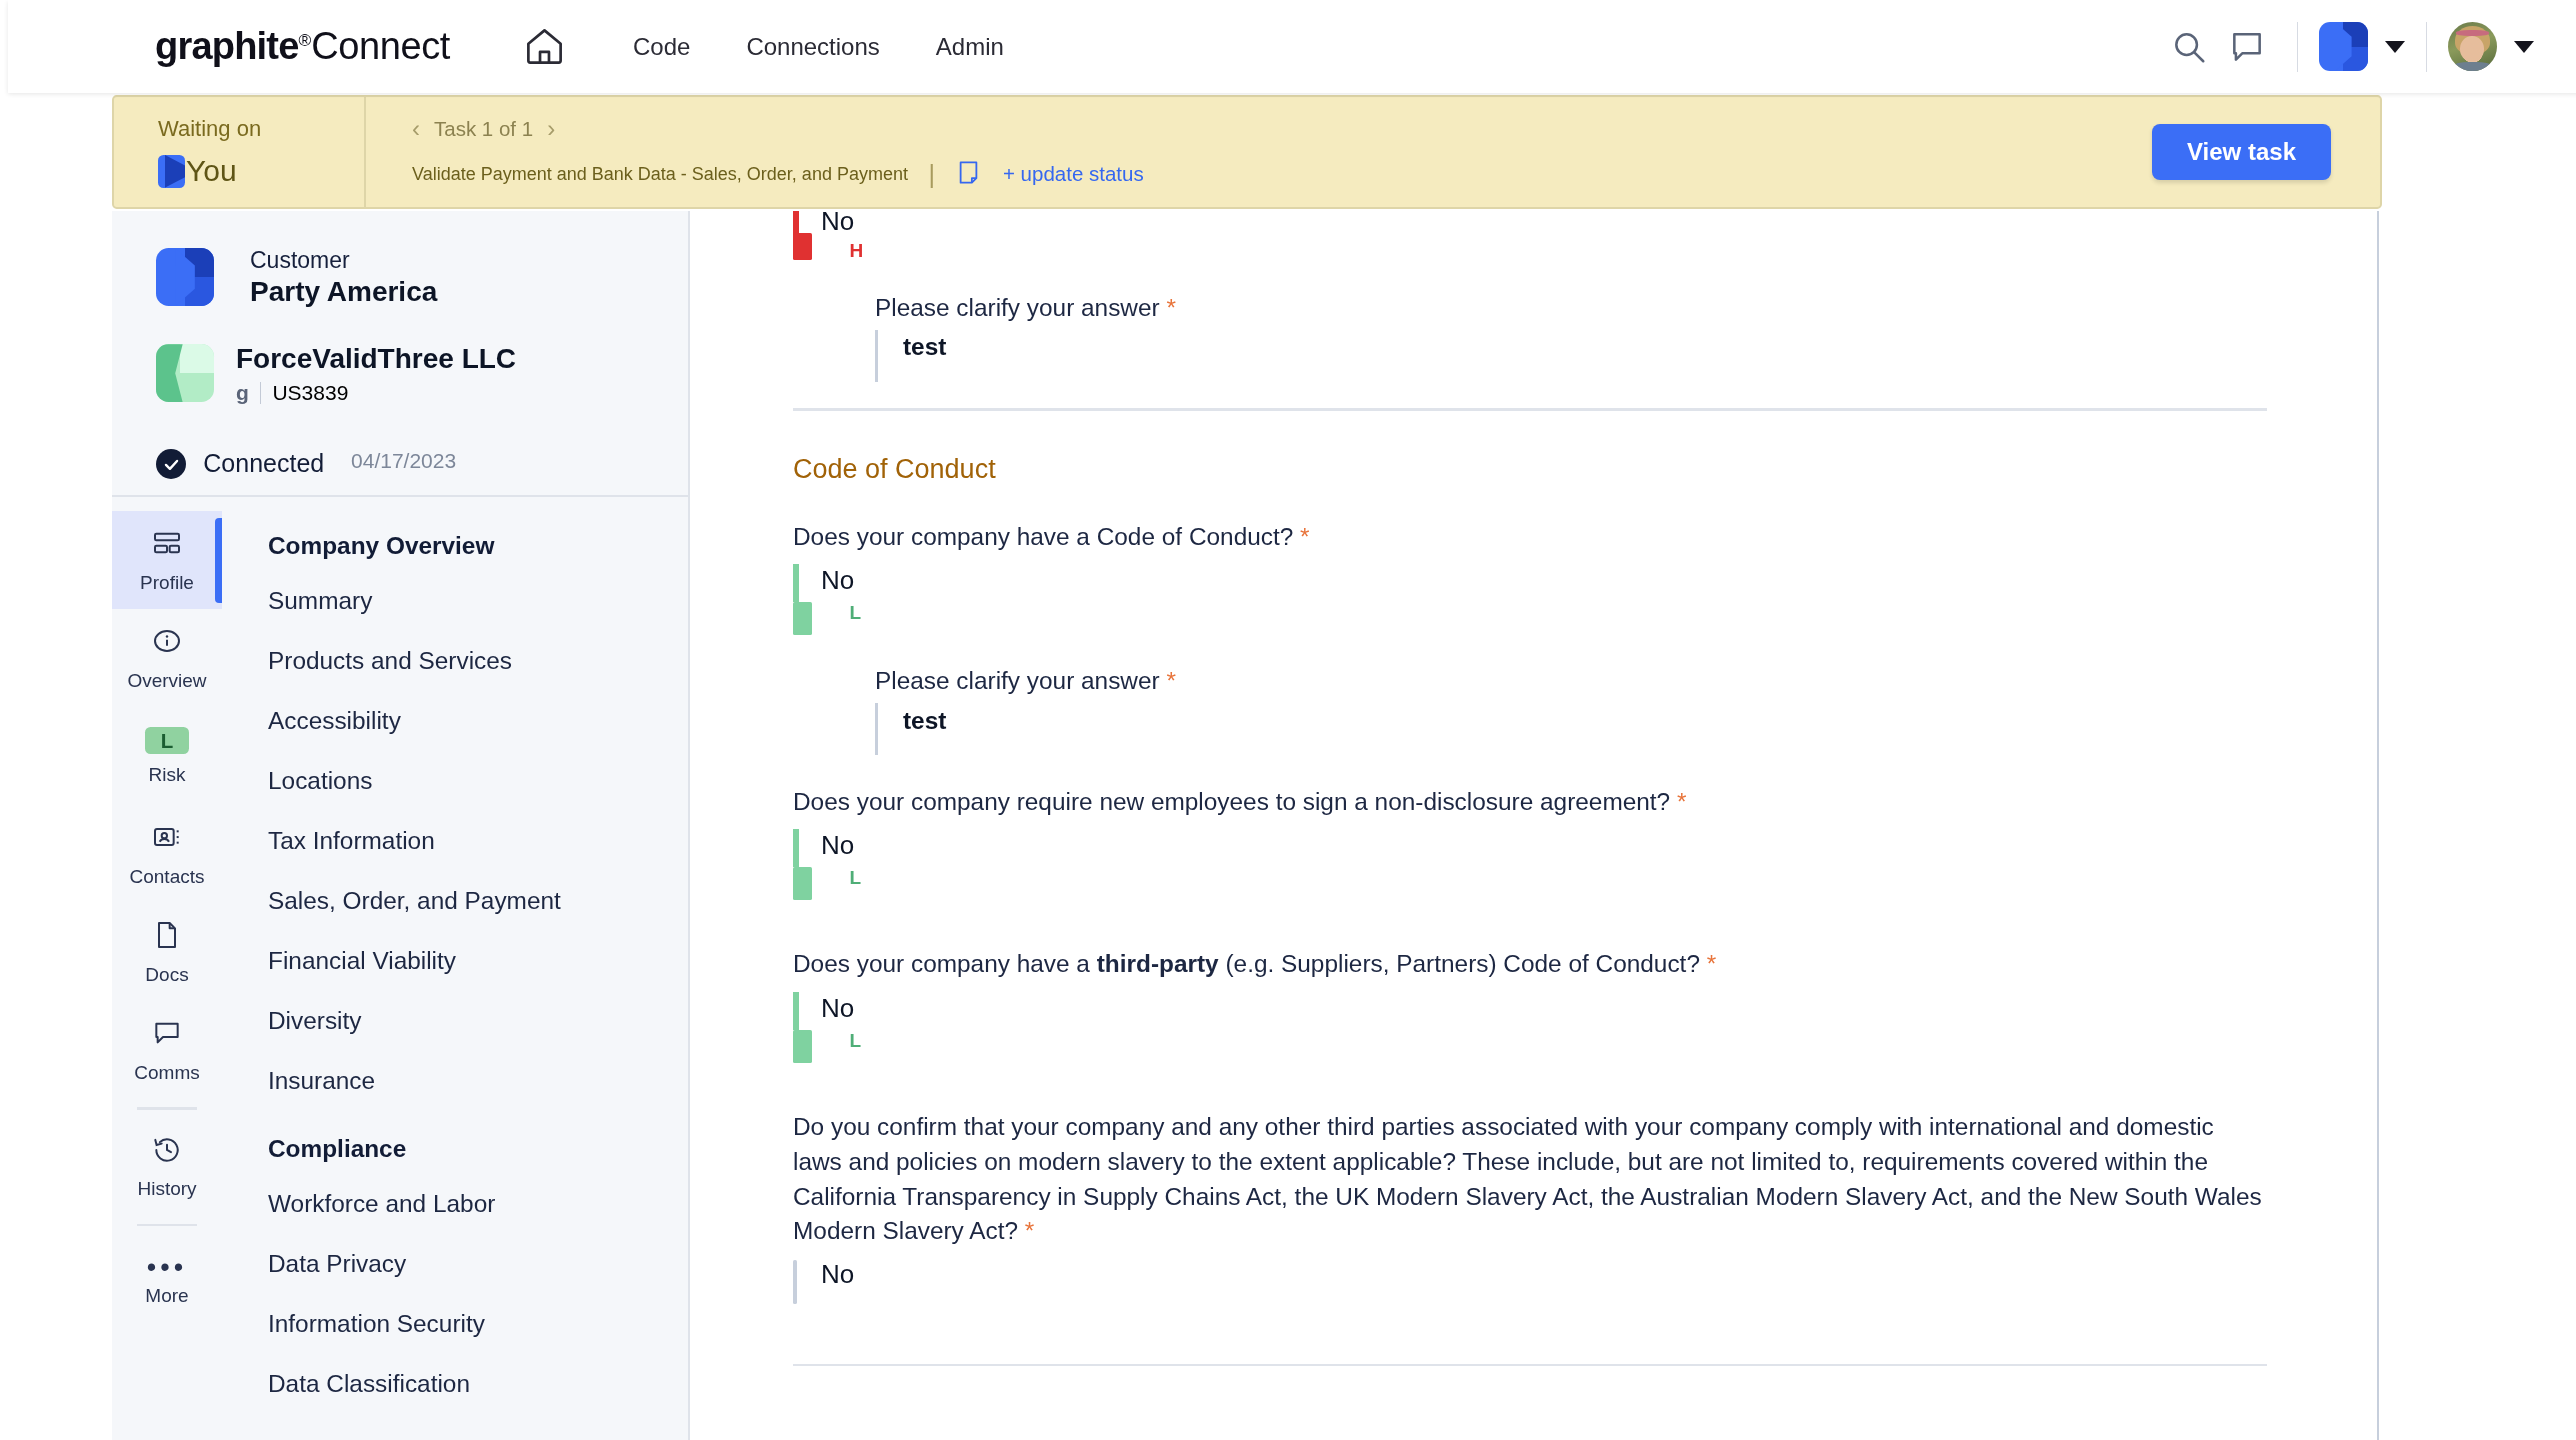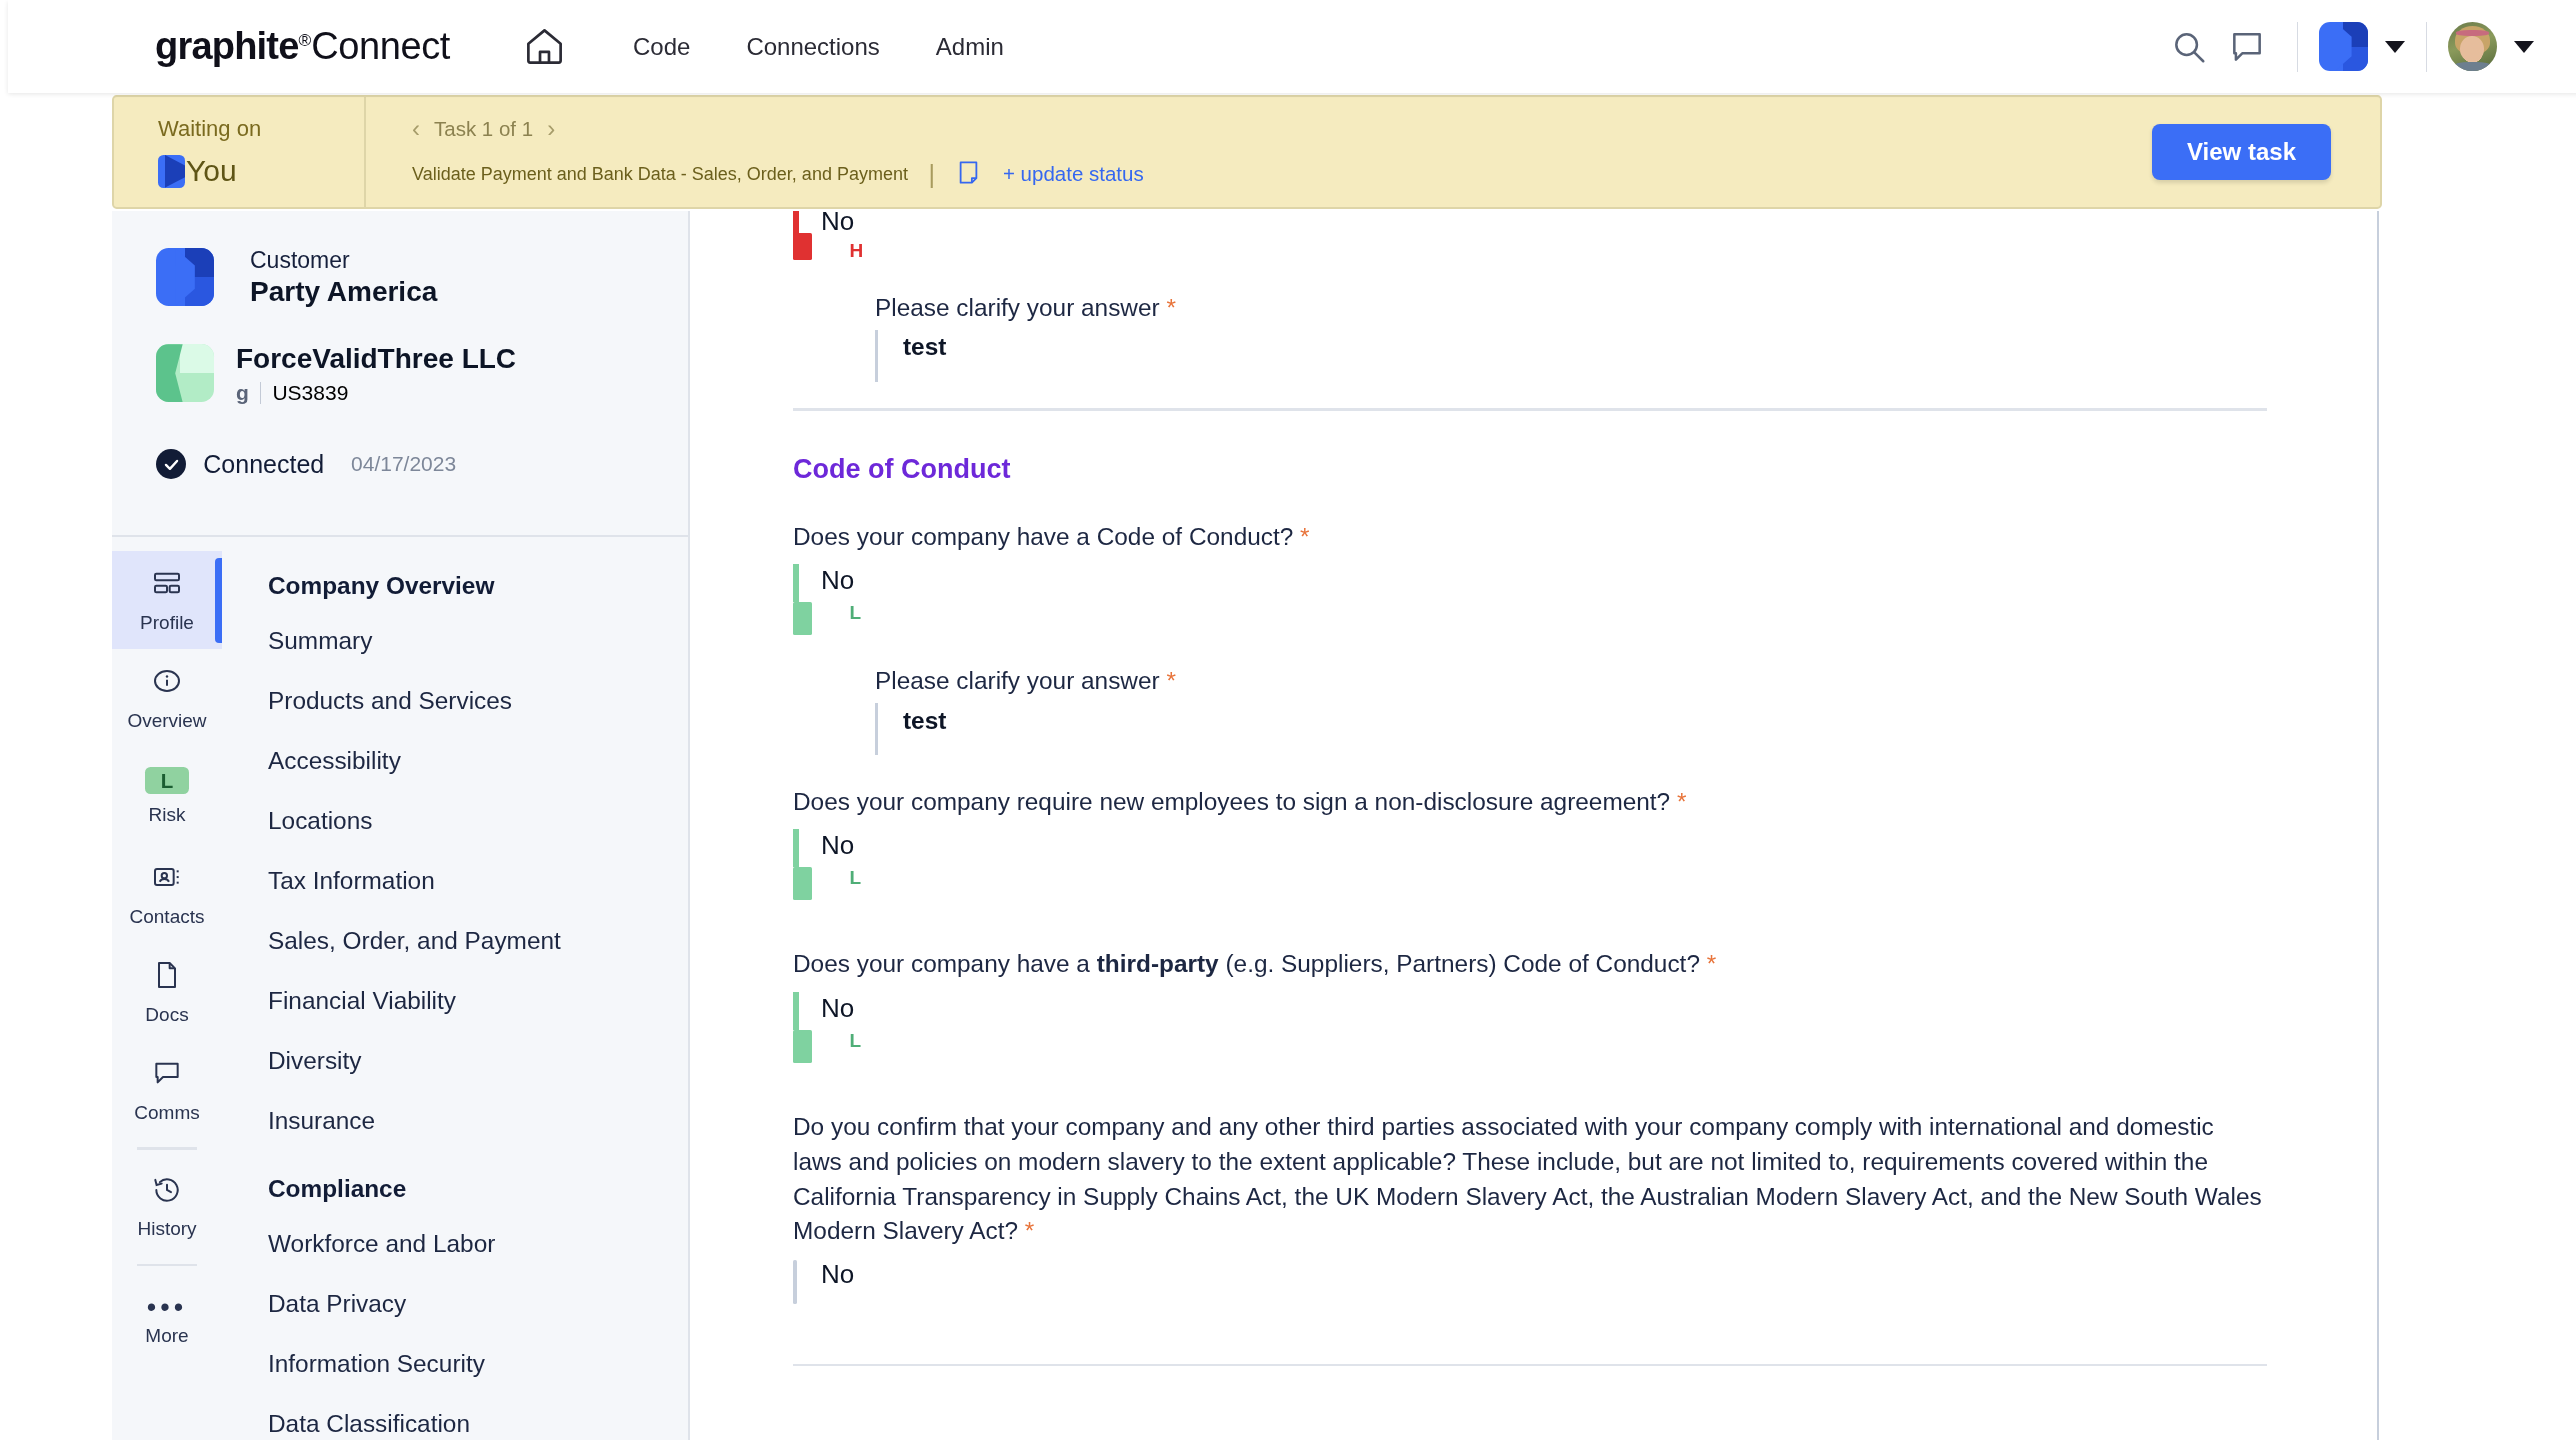--- a/index.html
+++ b/index.html
@@ -105,21 +105,21 @@
   .sup-row { display:flex; align-items:center; gap:22px; margin-top:33px; }
   .sup-logo { width:58px; height:58px; border-radius:12.6px; overflow:hidden; position:relative; background:#b2ecc6; flex:none; }
   .sup-logo .g1 { position:absolute; left:0; top:0; width:46%; height:100%; background:#5cc38c; clip-path: polygon(0 0, 100% 0, 72% 50%, 100% 100%, 0 100%); }
   .sup-logo .g2 { position:absolute; right:0; top:0; width:58%; height:50%; background:#dbfae7; }
   .sup-name { font-size:28px; color:#0d1526; font-weight:700; line-height:1.25; }
   .sup-sub { display:flex; align-items:center; gap:11px; margin-top:4.7px; }
   .sup-g { font-size:21px; color:#5a6478; font-weight:700; }
   .sup-div { width:1.6px; height:22px; background:#c3cad6; }
   .sup-id { font-size:21px; color:#000000; }
 
-  .conn-row { display:flex; align-items:center; gap:17.3px; margin-top:44px; padding-bottom:56px; }
+  .conn-row { display:flex; gap:17.3px; margin-top:44px; padding-bottom:16px; }
   .conn-check { width:30px; height:30px; border-radius:50%; background:#121c36; display:flex; align-items:center; justify-content:center; }
   .conn-check svg { display:block; }
   .conn-text { font-size:25px; color:#121c36; }
   .conn-date { font-size:21px; color:#7d8799; margin-left:9.5px; }
 
   .panel-hr { height:2.4px; background:#dfe3ea; width:100%; }
 
   .panel-body { display:flex; height:962px; }
 
   
@@ -182,21 +182,21 @@
   .answer-plain .ans-val { font-size:26px; color:#0d1526; line-height:1.25; }
 
   
   .followup { margin-left:82px; margin-top:38px; }
   .followup-label { font-size:24.4px; color:#1d2742; margin-bottom:8px; }
   .followup-val { position:relative; padding-left:28px; }
   .followup-val .bar { position:absolute; left:0; top:0; width:3.2px; height:52px; background:#c7cfdc; }
   .followup-val .txt { font-size:24.4px; color:#0d1526; font-weight:600; padding-top:3.2px; }
 
   .section-hr { height:2.4px; background:#dfe3ea; margin:43px 0; }
-  .section-title { font-size:27px; font-weight:700; color:#6d28d9; margin-bottom:35px; }
+  .section-title { font-size:27px; font-weight:400; color:#a16207; margin-bottom:35px; }
   .sp-64 { height:50px; }
 </style>
 </head>
 <body>
 
 <div class="app">
 
   <div class="topnav">
 
     <div class="brand">

